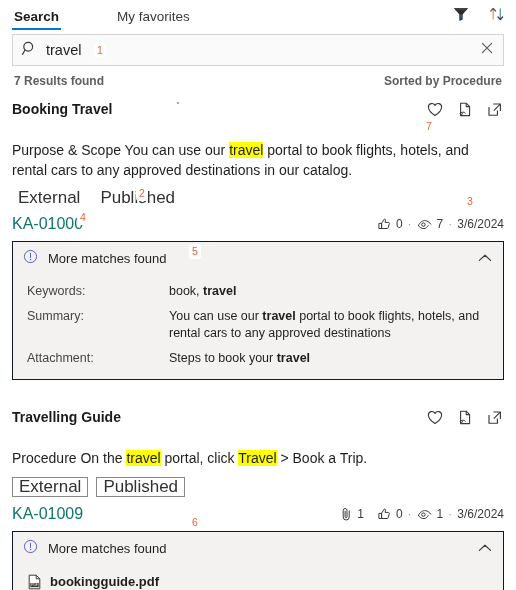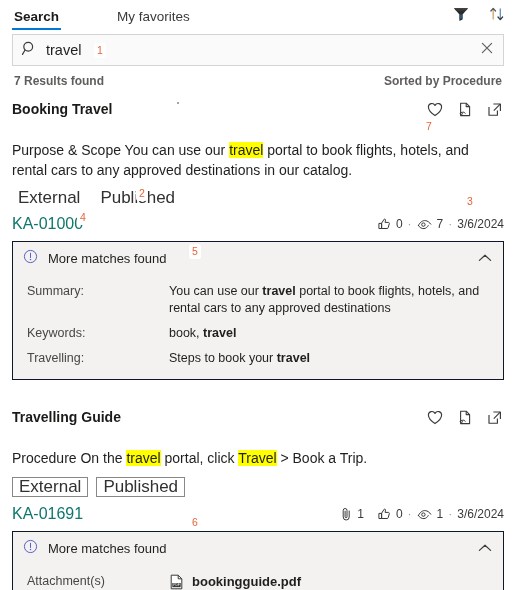--- a/index.html
+++ b/index.html
@@ -270,29 +270,29 @@
       </span>
       <span class="panel-title">More matches found</span>
       <span class="chev">
         <svg width="16" height="12" viewBox="0 0 16 12">
           <path d="M2.4 8.4L8 3.2l5.6 5.2" fill="none" stroke="#3b3a39" stroke-width="1.2" stroke-linecap="round" stroke-linejoin="round"></path>
         </svg>
       </span>
     </div>
     <div class="panel-body" id="panelrows-0">
         <div class="kv">
+          <span class="k">Keywords:</span>
+          <span class="v"><span>book, </span><b>travel</b></span>
+        </div>
+        <div class="kv">
           <span class="k">Summary:</span>
           <span class="v"><span>You can use our </span><b>travel</b><span> portal to book flights, hotels, and rental cars to any approved destinations</span></span>
         </div>
         <div class="kv">
-          <span class="k">Keywords:</span>
-          <span class="v"><span>book, </span><b>travel</b></span>
-        </div>
-        <div class="kv">
-          <span class="k">Travelling:</span>
+          <span class="k">Attachment:</span>
           <span class="v"><span>Steps to book your </span><b>travel</b></span>
         </div>
       </div>
   </div>
 </div>
 
 <div class="spacer-lg"></div>
 
 <div class="result">
   <div class="result-head">
@@ -322,21 +322,21 @@
   </div>
 
   <div class="snippet" id="snippet-1"><span>Procedure On the </span><mark>travel</mark><span> portal, click </span><mark>Travel</mark><span> &gt; Book a Trip.</span></div>
 
   <div class="tags" id="tags-1">
       <span class="tag bordered">External</span>
       <span class="tag bordered">Published</span>
     </div>
 
   <div class="idrow">
-    <span class="kaid">KA-01691</span>
+    <span class="kaid">KA-01009</span>
     <span class="stats">
       <span class="stat" style="margin-right:8px;">
         <svg width="13" height="14" viewBox="0 0 13 14">
           <path d="M9.2 4.0v6.0a3.0 3.0 0 0 1-6.0 0V3.4a1.9 1.9 0 0 1 3.8 0v6.4a.95.95 0 0 1-1.9 0V4.2" fill="none" stroke="#3b3a39" stroke-width="1.0" stroke-linecap="round"></path>
         </svg>
         <span>1</span>
       </span>
       <span class="stat">
         <svg width="15" height="14" viewBox="0 0 15 14">
           <path d="M4.6 6.2l2.6-4.0c.7-.4 1.4.1 1.3.9l-.4 2.3h3.2c.8 0 1.2.6 1.0 1.3l-1.1 4c-.1.5-.6.8-1.1.8H4.6z" fill="none" stroke="#3b3a39" stroke-width="1.0" stroke-linejoin="round"></path>
@@ -369,21 +369,20 @@
       </span>
       <span class="panel-title">More matches found</span>
       <span class="chev">
         <svg width="16" height="12" viewBox="0 0 16 12">
           <path d="M2.4 8.4L8 3.2l5.6 5.2" fill="none" stroke="#3b3a39" stroke-width="1.2" stroke-linecap="round" stroke-linejoin="round"></path>
         </svg>
       </span>
     </div>
     <div class="panel-body">
       <div class="kv attachrow">
-        <span class="k">Attachment(s)</span>
         <span class="v attachrow">
           <span style="display:inline-flex;">
             <svg width="15" height="16" viewBox="0 0 15 16">
               <path d="M2.2 1.2h7.0l3.6 3.6v10.0H2.2z" fill="#ffffff" stroke="#3b3a39" stroke-width="1.0" stroke-linejoin="round"></path>
               <path d="M9.2 1.2v3.6h3.6" fill="none" stroke="#3b3a39" stroke-width="1.0" stroke-linejoin="round"></path>
               <rect x="3.3" y="9.0" width="8.4" height="4.2" fill="#3b3a39"></rect>
               <text x="7.5" y="12.3" font-size="3.3" fill="#ffffff" text-anchor="middle" font-family="Liberation Sans">PDF</text>
             </svg>
           </span>
           <span class="attachname">bookingguide.pdf</span>

